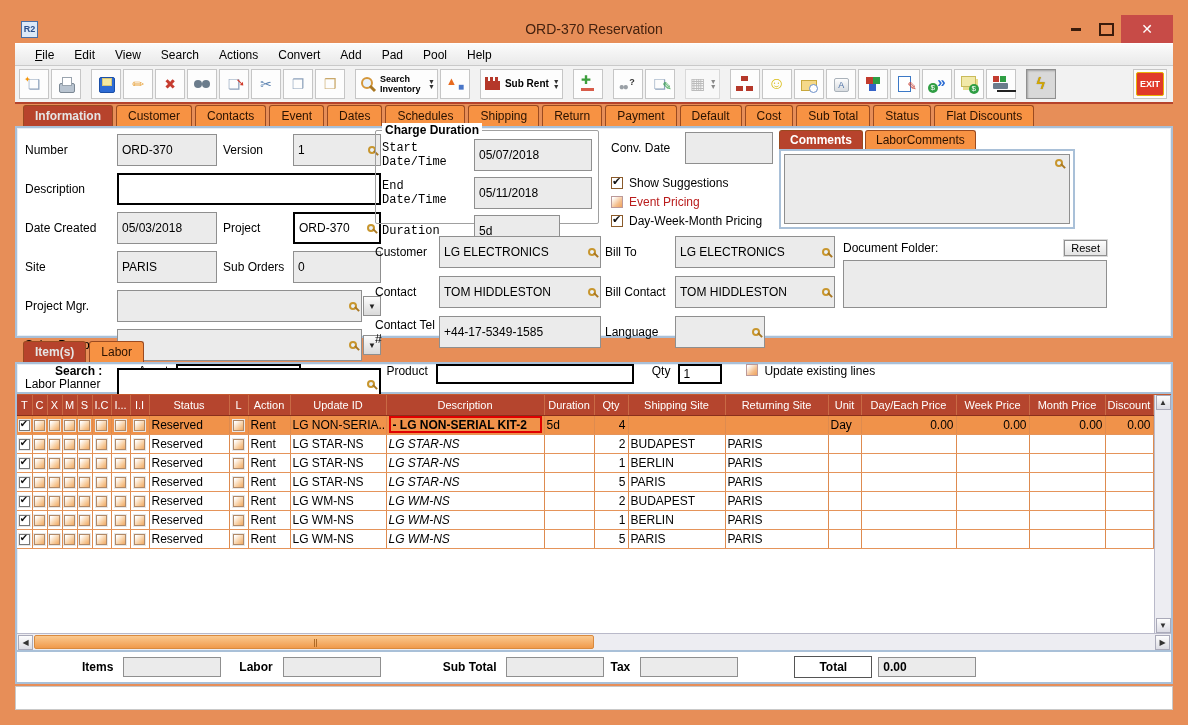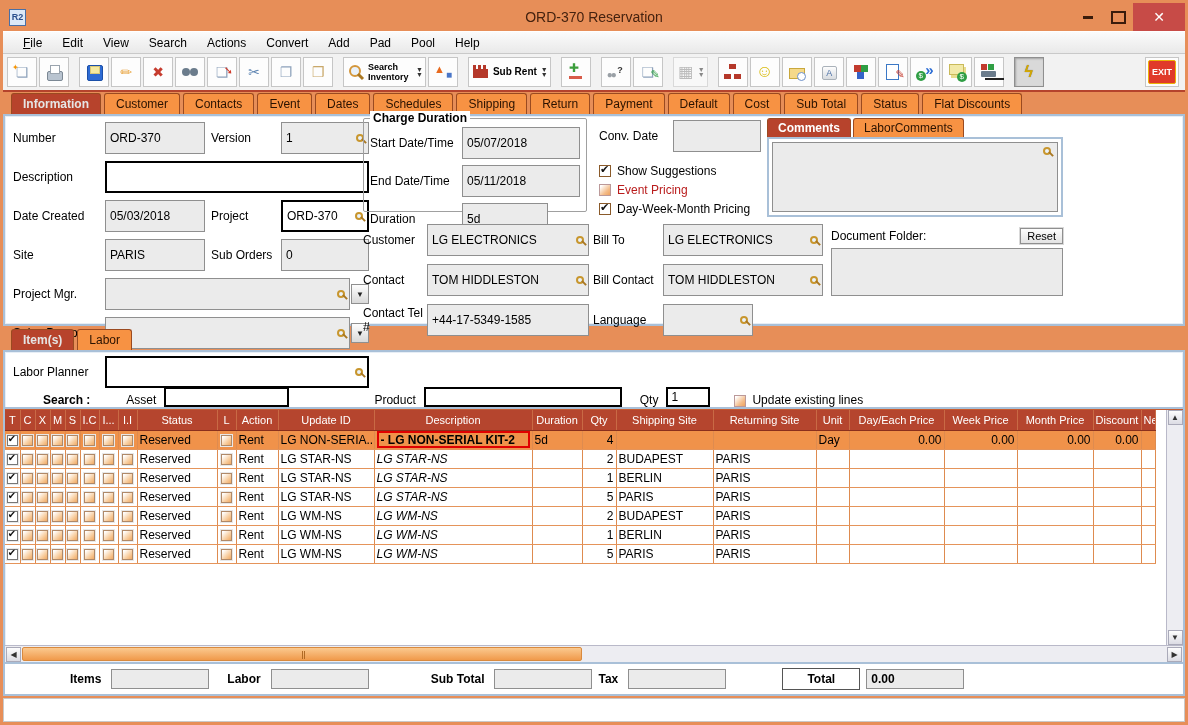--- a/index.html
+++ b/index.html
@@ -1,17 +1,17 @@
 <!DOCTYPE html>
 <html><head>
 <meta charset="utf-8">
 <style>
   html,body{margin:0;padding:0;background:#555;}
   *{box-sizing:border-box;font-family:"Liberation Sans","DejaVu Sans",sans-serif;}
-  .window{width:1188px;height:725px;background:#E78E58;padding:3px;display:flex;flex-direction:column;position:relative;}
+  .window{width:1188px;height:725px;background:#E78E58;padding:15px;display:flex;flex-direction:column;position:relative;}
 
   
   .titlebar{height:28px;display:flex;align-items:center;position:relative;flex:0 0 auto;}
   .app-icon{width:17px;height:17px;background:#DCE9F8;border:1px solid #4A6FA5;color:#2B4F8C;font-size:9px;font-weight:bold;text-align:center;line-height:15px;margin-left:6px;}
   .title-text{position:absolute;left:0;right:0;text-align:center;font-size:14px;color:#45220F;}
   .win-btns{margin-left:auto;display:flex;align-items:center;height:100%;}
   .wb{width:30px;height:100%;display:flex;align-items:center;justify-content:center;color:#3A1C0C;font-size:13px;cursor:default;}
   .wb-min::before{content:"";width:10px;height:3px;background:#3A1C0C;}
   .wb-max::before{content:"";width:11px;height:9px;border:2px solid #3A1C0C;}
   .wb-close{width:52px;background:#C74B47;color:#fff;font-size:14px;font-weight:bold;}
@@ -92,46 +92,46 @@
   .fld .val{flex:1;white-space:nowrap;overflow:hidden;}
   .mag{width:8px;height:8px;border:2px solid #C8962E;border-radius:50%;background:#EAF2FA;position:relative;flex:0 0 auto;margin-left:3px;}
   .mag::after{content:"";width:6px;height:2px;background:#A97722;transform:rotate(45deg);position:absolute;right:-5px;bottom:-2px;}
   .ddbtn{width:18px;height:20px;background:linear-gradient(#FDFDFD,#D9D9D9);border:1px solid #8F8F8F;margin-left:1px;font-size:8px;color:#222;display:flex;align-items:center;justify-content:center;flex:0 0 auto;}
 
   .fgrid{position:absolute;left:8px;top:6px;display:grid;grid-template-columns:86px 100px 64px 88px;gap:7px 6px;align-items:center;}
   .span3{grid-column:2/5;}
   .groupbox{position:absolute;left:358px;top:2px;width:224px;height:94px;border:1px solid #A0A0A0;border-radius:2px;padding:2px 6px 4px;}
   .groupbox .gb-title{position:absolute;top:-8px;left:6px;background:#fff;font-weight:bold;font-size:12px;padding:0 3px;}
   .gbrow{display:flex;align-items:center;margin-top:6px;}
-  .gbrow .flabel{width:92px;flex:0 0 auto;}
+  .gbrow .flabel{width:92px;flex:0 0 auto;font-family:Liberation Mono, monospace;}
   .convgrp{position:absolute;left:594px;top:4px;width:230px;}
   .convrow{display:flex;align-items:center;margin-bottom:12px;}
   .cbrow{display:flex;align-items:center;margin-bottom:5px;}
   .fcb{width:12px;height:12px;border:1px solid #8A5A2A;background:#fff;margin-right:6px;position:relative;flex:0 0 auto;}
   .fcb.on::before{content:"✔";font-size:11px;position:absolute;top:-3px;left:0;color:#111;}
   .fcb.dis{background:linear-gradient(135deg,#fff 10%,#F4BD8A 65%,#EFA35D);border-color:#B99;}
   .cbrow .flabel.dis{color:#b91c1c;}
 
   .comments-wrap{position:absolute;left:762px;top:0px;width:296px;}
   .ctabs{display:flex;align-items:flex-end;height:21px;}
   .ctab{background:#F79243;border:1px solid #9A4A20;border-bottom:none;border-radius:3px 3px 0 0;font-size:12px;padding:2px 10px;margin-right:2px;color:#2A1200;}
   .ctab.active{background:#B7432C;color:#fff;font-weight:bold;}
   .cbox{border:2px solid #A9C0D8;background:#fff;padding:3px;}
   .ctext{background:#EBEBEB;border:1px solid #8F8F8F;height:70px;position:relative;}
   .ctext .mag{position:absolute;right:6px;top:4px;}
 
   .custgrid{position:absolute;left:358px;top:108px;display:grid;grid-template-columns:60px 162px 66px 160px;gap:8px 4px;align-items:center;}
-  .docfolder{position:absolute;left:826px;top:112px;width:232px;}
+  .docfolder{position:absolute;left:826px;top:112px;width:264px;}
   .docrow{display:flex;align-items:center;justify-content:space-between;}
   .reset-btn{background:linear-gradient(#FDFDFD,#E3E3E3);border:1px solid #8F8F8F;outline:1px solid #D9D9D9;font-size:11px;padding:1px 6px;cursor:default;}
   .doctext{background:#EBEBEB;border:1px solid #8F8F8F;height:48px;margin-top:4px;}
 
   
   .items-panel{flex:1 1 auto;display:flex;flex-direction:column;min-height:0;}
-  .searchrow{height:30px;border-bottom:2px solid #A9C0D8;display:flex;align-items:flex-end;padding-left:38px;flex:0 0 auto;margin-top:27px;}
+  .searchrow{height:30px;border-bottom:2px solid #A9C0D8;display:flex;align-items:flex-start;padding-left:38px;flex:0 0 auto;}
   .searchrow .flabel{margin-right:8px;}
   .inp{border:2px solid #000;background:#fff;height:20px;font-size:12px;padding:0 3px;}
   .gridwrap{flex:1 1 auto;position:relative;padding-right:17px;overflow:hidden;border-top:1px solid #C65A2E;}
   table.grid{border-collapse:collapse;table-layout:fixed;width:1150px;}
   .grid th{background:#B5452E;color:#fff;font-weight:normal;font-size:11px;height:20px;border-right:1px solid #C96A45;border-bottom:1px solid #8A2F1C;white-space:nowrap;overflow:hidden;padding:0 2px;}
   .grid td{height:19px;font-size:12px;border-right:1px solid #DE8B4F;border-bottom:1px solid #E5945A;padding:0 2px;white-space:nowrap;overflow:hidden;background:#fff;}
   .grid tr.sel td{background:#F0924A;}
   .grid td.num{text-align:right;}
   .grid td.ital{font-style:italic;}
   .grid td.chk{text-align:center;padding:0;}

